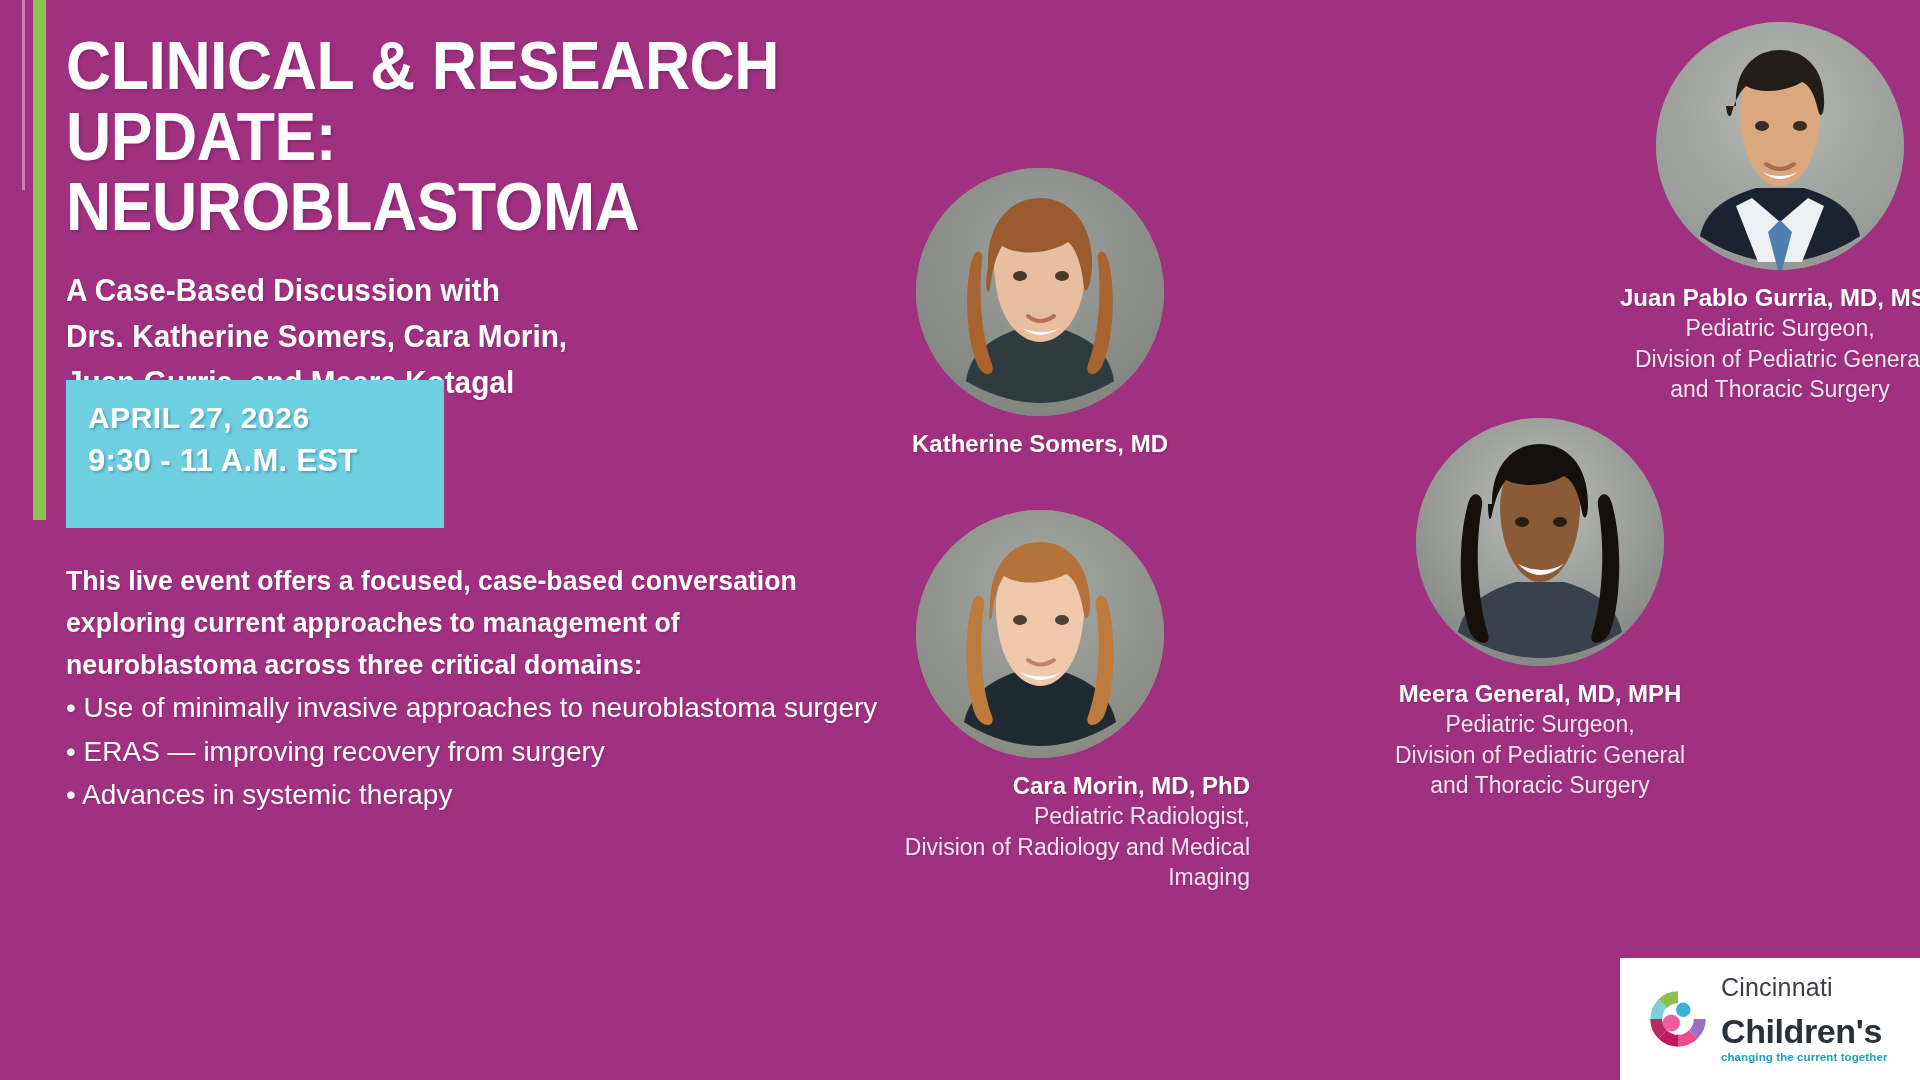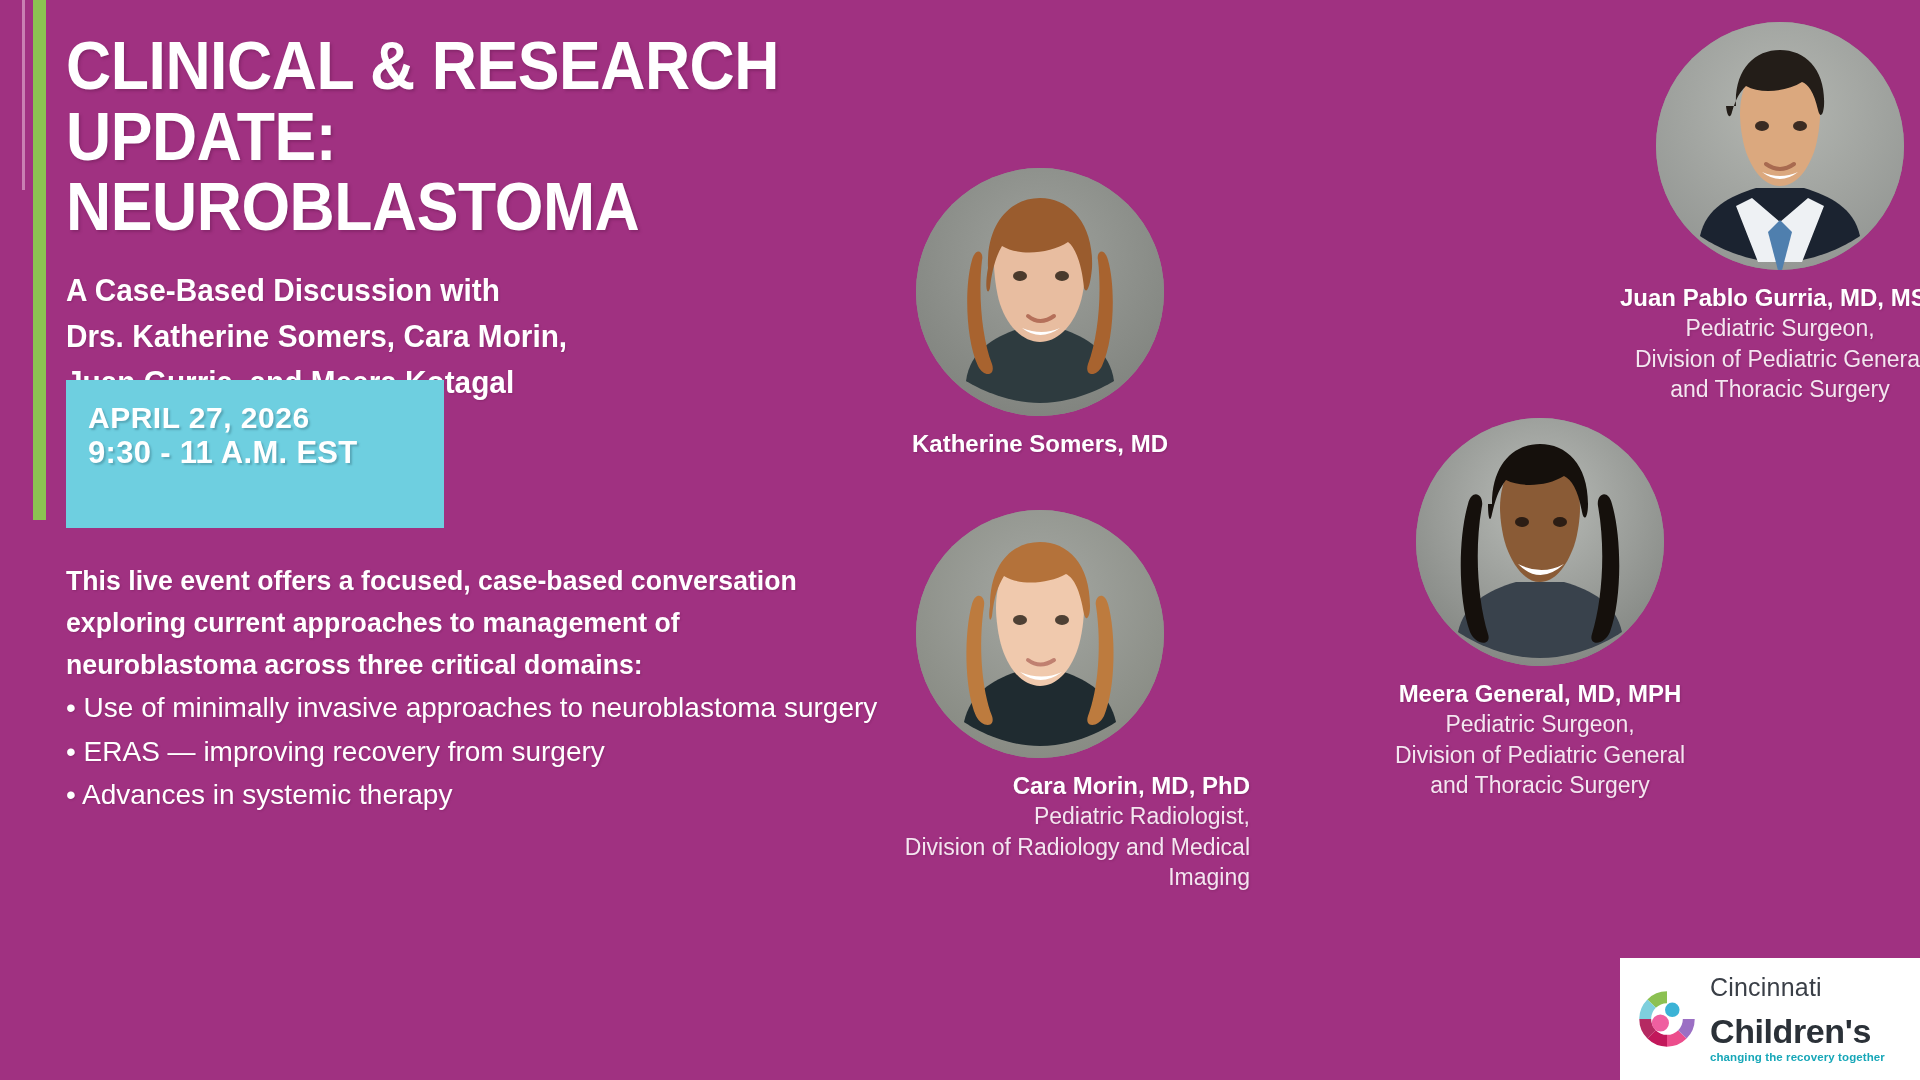--- a/index.html
+++ b/index.html
@@ -58,21 +58,21 @@
     background:#6ecfe0;
     padding:22px 0 0 22px;
   }
   .date-line1{
     color:#ffffff; font-weight:bold; font-size:30px; line-height:1.05;
     letter-spacing:.5px;
     text-shadow:2px 2px 2px rgba(60,120,135,.45);
   }
   .date-line2{
     color:#ffffff; font-weight:bold; font-size:31px; line-height:1.25;
-    margin-top:0; letter-spacing:.3px;
+    margin-top:8px; letter-spacing:.3px;
     text-shadow:2px 2px 2px rgba(60,120,135,.45);
   }
 
   
   .body-wrap{ position:absolute; left:0; top:560px; width:820px; }
   .body-intro{
     color:#ffffff; font-weight:bold; font-size:27.5px; line-height:1.53;
     transform:scaleX(0.97); transform-origin:left top;
     text-shadow:1px 1px 2px rgba(90,20,70,.28);
     white-space:pre-line;
@@ -116,21 +116,21 @@
   #speaker-gurria .photo { width:248px; height:248px; }
 
   #speaker-kotagal{ left:1290px; top:418px; width:500px; }
   #speaker-kotagal .photo { width:248px; height:248px; }
 
   
   .logo-card{
     position:absolute; right:0px; bottom:0px;
     width:300px; height:122px;
     background:#ffffff;
-    display:flex; align-items:center; padding-left:14px; gap:10px;
+    display:flex; align-items:center; padding-left:25px; gap:10px;
   }
   .logo-mark{ width:66px; height:66px; flex:0 0 66px; }
   .logo-text{ display:flex; flex-direction:column; line-height:1; }
   .logo-cin{ font-size:25px; color:#3a3f47; font-weight:400; letter-spacing:.2px;}
   .logo-chi{ font-size:34px; color:#2b3138; font-weight:bold; letter-spacing:-.4px; margin-top:14px;}
   .logo-tag{ font-size:11.5px; color:#17a7b8; font-weight:bold; margin-top:4px; letter-spacing:.1px;}
 </style>
 </head>
 <body>
 
@@ -275,15 +275,15 @@
       <path d="M20.3 79.7A42 42 0 0 0 50 92V74a24 24 0 0 1-17-7.1z" fill="#c2185b"></path>
       <path d="M50 92a42 42 0 0 0 29.7-12.3L66.9 66.9A24 24 0 0 1 50 74z" fill="#ec4d8c"></path>
       <path d="M79.7 79.7A42 42 0 0 0 92 50H74a24 24 0 0 1-7.1 17z" fill="#9b6fc4"></path>
       <circle cx="58" cy="36" r="11" fill="#3bb3d6"></circle>
       <circle cx="40" cy="56" r="13" fill="#ef5fa0"></circle>
     </svg>
   </div>
   <div class="logo-text">
     <span class="logo-cin">Cincinnati</span>
     <span class="logo-chi">Children's</span>
-    <span class="logo-tag">changing the recovery together</span>
+    <span class="logo-tag">changing the current together</span>
   </div>
 </div>
 
 </body></html>

